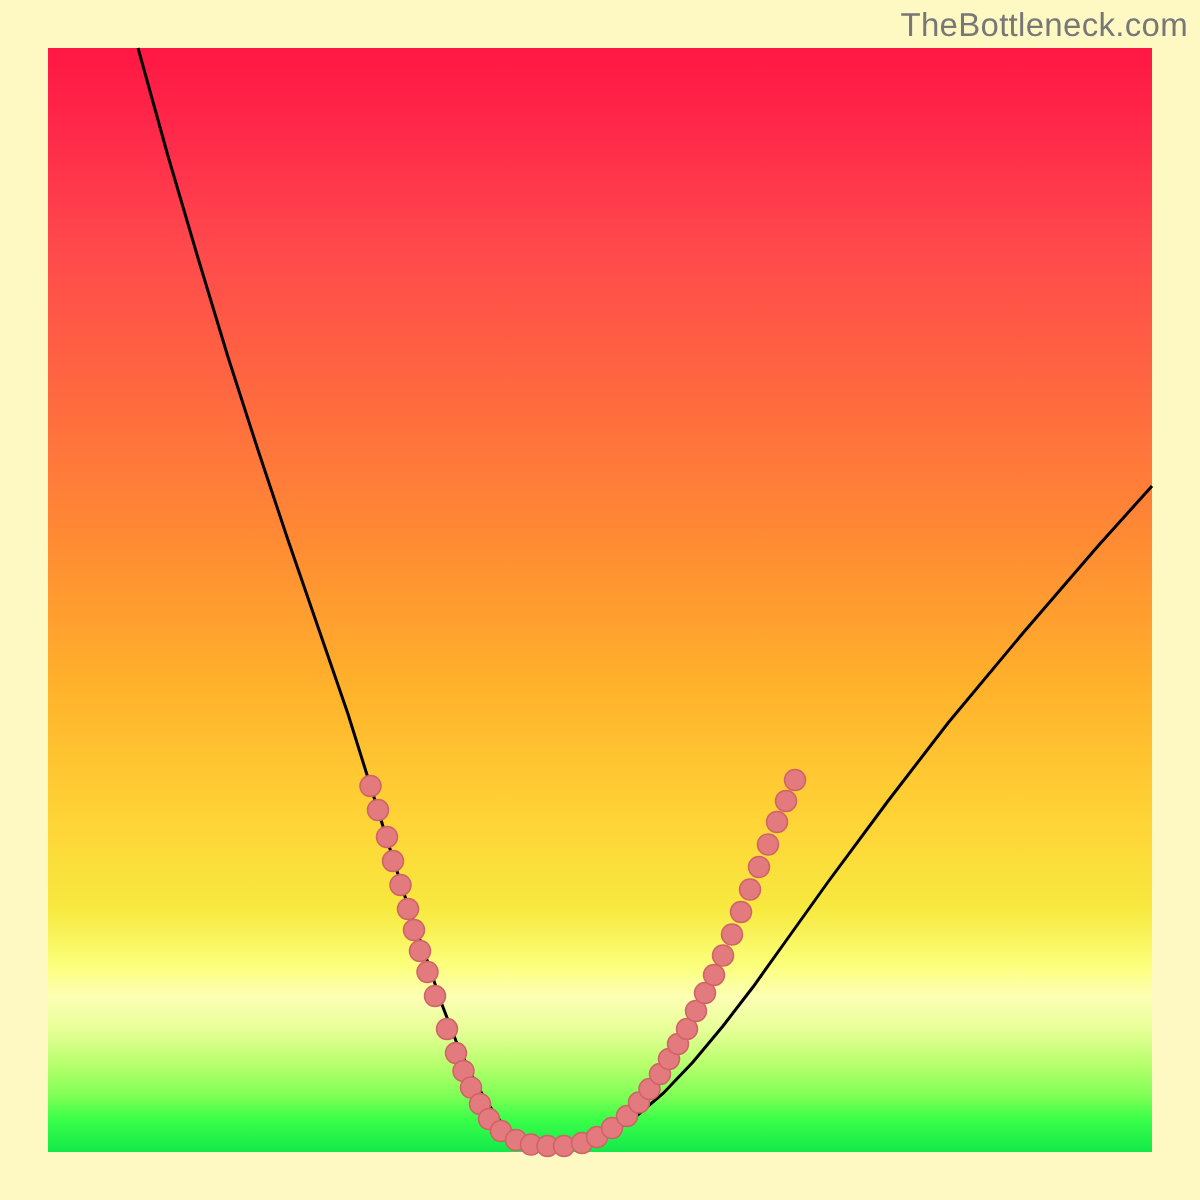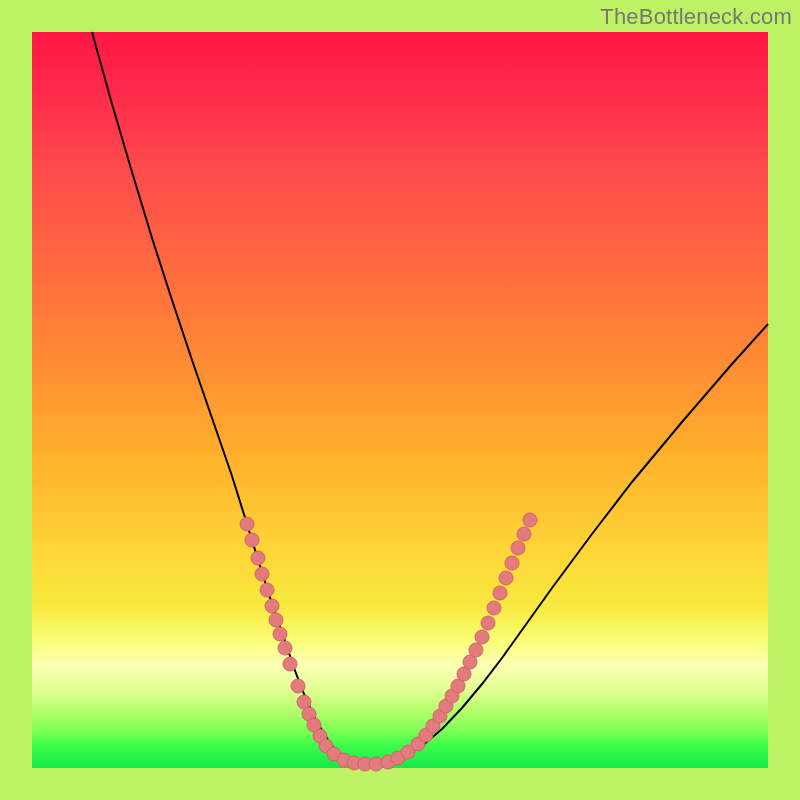--- a/index.html
+++ b/index.html
@@ -7,21 +7,21 @@
     padding: 0;
     width: 800px;
     height: 800px;
     overflow: hidden;
     background: #000;
     font-family: Arial, Helvetica, sans-serif;
   }
   .frame {
     position: absolute;
     inset: 0;
-    background: #bef264;
+    background: #fef9c3;
   }
   .plot {
     position: absolute;
     left: 32px;
     top: 32px;
     width: 736px;
     height: 736px;
     
     background: linear-gradient(
       to bottom,

